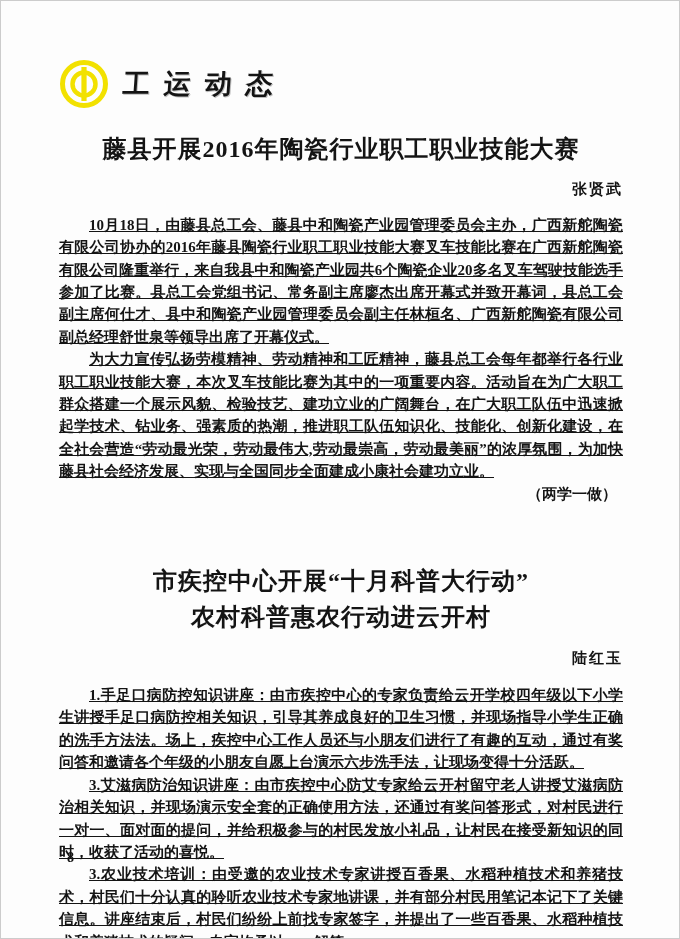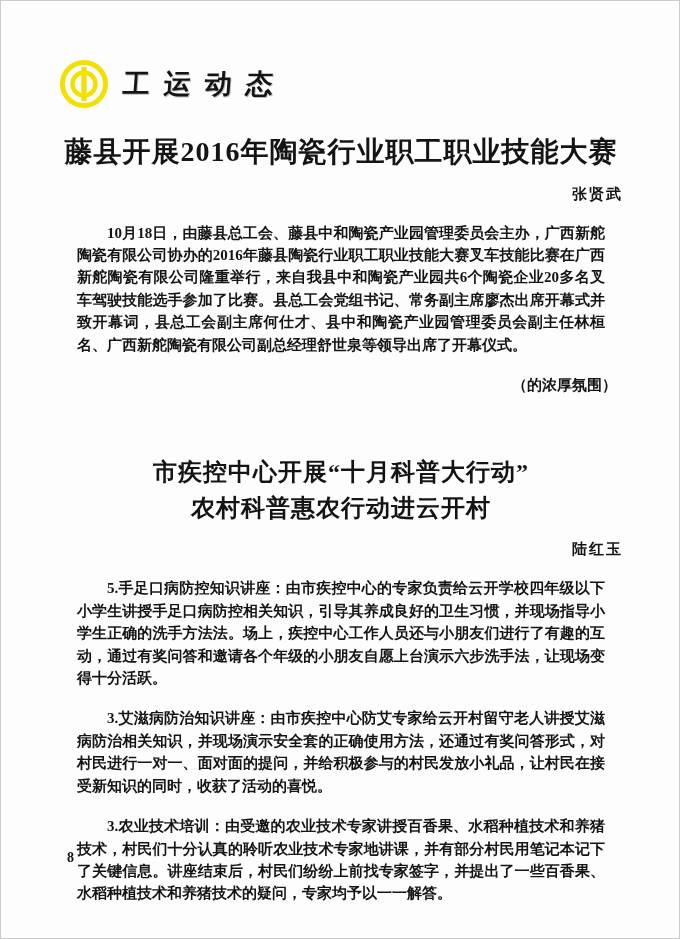--- a/index.html
+++ b/index.html
@@ -34,39 +34,40 @@
     letter-spacing: 14px;
     transform: skewX(-4deg);
     white-space: nowrap;
     text-shadow: 1px 1px 0 rgba(0,0,0,0.25);
   }
 
   
   .title-1 {
     margin: 26px 0 0 0;
     text-align: center;
-    font-size: 28px;
+    font-size: 24px;
     font-weight: bold;
     letter-spacing: 1px;
     line-height: 1.2;
   }
   .author {
     text-align: right;
     font-size: 15px;
     font-weight: 600;
     margin: 16px 0 15px 0;
     letter-spacing: 2px;
   }
   .body-text p {
-    margin: 18px;
+    margin: 0;
     font-size: 15px;
     font-weight: 600;
     line-height: 22.4px;
     text-align: justify;
     text-indent: 2em;
+    text-decoration: underline;
   }
   .attribution-right {
     text-align: right;
     font-size: 15px;
     font-weight: 600;
     line-height: 22.4px;
     padding-right: 6px;
   }
 
   
@@ -103,32 +104,33 @@
       </svg>
     </span>
     <span class="masthead-text">工运动态</span>
   </header>
 
   <article>
     <h1 class="title-1">藤县开展2016年陶瓷行业职工职业技能大赛</h1>
     <div class="author">张贤武</div>
     <div class="body-text">
       <p>10月18日，由藤县总工会、藤县中和陶瓷产业园管理委员会主办，广西新舵陶瓷有限公司协办的2016年藤县陶瓷行业职工职业技能大赛叉车技能比赛在广西新舵陶瓷有限公司隆重举行，来自我县中和陶瓷产业园共6个陶瓷企业20多名叉车驾驶技能选手参加了比赛。县总工会党组书记、常务副主席廖杰出席开幕式并致开幕词，县总工会副主席何仕才、县中和陶瓷产业园管理委员会副主任林桓名、广西新舵陶瓷有限公司副总经理舒世泉等领导出席了开幕仪式。</p>
+      <p>为大力宣传弘扬劳模精神、劳动精神和工匠精神，藤县总工会每年都举行各行业职工职业技能大赛，本次叉车技能比赛为其中的一项重要内容。活动旨在为广大职工群众搭建一个展示风貌、检验技艺、建功立业的广阔舞台，在广大职工队伍中迅速掀起学技术、钻业务、强素质的热潮，推进职工队伍知识化、技能化、创新化建设，在全社会营造“劳动最光荣，劳动最伟大,劳动最崇高，劳动最美丽”的浓厚氛围，为加快藤县社会经济发展、实现与全国同步全面建成小康社会建功立业。</p>
     </div>
-    <div class="attribution-right">（的浓厚氛围）</div>
+    <div class="attribution-right">（两学一做）</div>
   </article>
 
   <article>
     <h2 class="title-2">
       <span>市疾控中心开展“十月科普大行动”</span><br>
       <span>农村科普惠农行动进云开村</span>
     </h2>
     <div class="author author-2">陆红玉</div>
     <div class="body-text">
-      <p>5.手足口病防控知识讲座：由市疾控中心的专家负责给云开学校四年级以下小学生讲授手足口病防控相关知识，引导其养成良好的卫生习惯，并现场指导小学生正确的洗手方法法。场上，疾控中心工作人员还与小朋友们进行了有趣的互动，通过有奖问答和邀请各个年级的小朋友自愿上台演示六步洗手法，让现场变得十分活跃。</p>
+      <p>1.手足口病防控知识讲座：由市疾控中心的专家负责给云开学校四年级以下小学生讲授手足口病防控相关知识，引导其养成良好的卫生习惯，并现场指导小学生正确的洗手方法法。场上，疾控中心工作人员还与小朋友们进行了有趣的互动，通过有奖问答和邀请各个年级的小朋友自愿上台演示六步洗手法，让现场变得十分活跃。</p>
       <p>3.艾滋病防治知识讲座：由市疾控中心防艾专家给云开村留守老人讲授艾滋病防治相关知识，并现场演示安全套的正确使用方法，还通过有奖问答形式，对村民进行一对一、面对面的提问，并给积极参与的村民发放小礼品，让村民在接受新知识的同时，收获了活动的喜悦。</p>
       <p>3.农业技术培训：由受邀的农业技术专家讲授百香果、水稻种植技术和养猪技术，村民们十分认真的聆听农业技术专家地讲课，并有部分村民用笔记本记下了关键信息。讲座结束后，村民们纷纷上前找专家签字，并提出了一些百香果、水稻种植技术和养猪技术的疑问，专家均予以一一解答。</p>
 
     </div>
   </article>
 
   <span class="page-number">8</span>
 
 </div>
 

